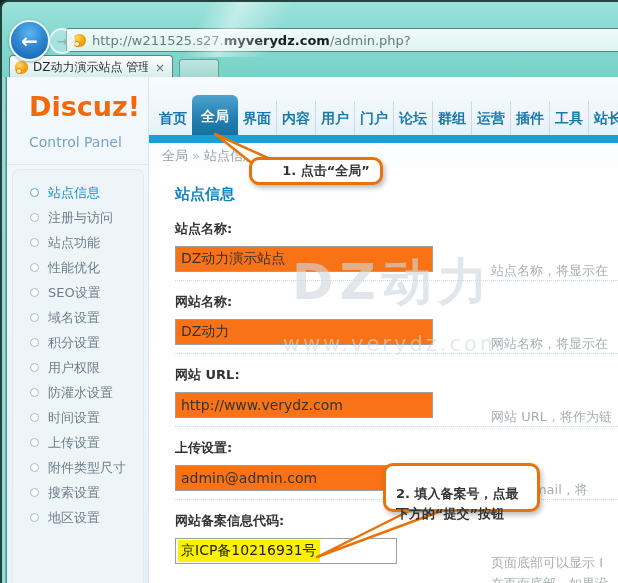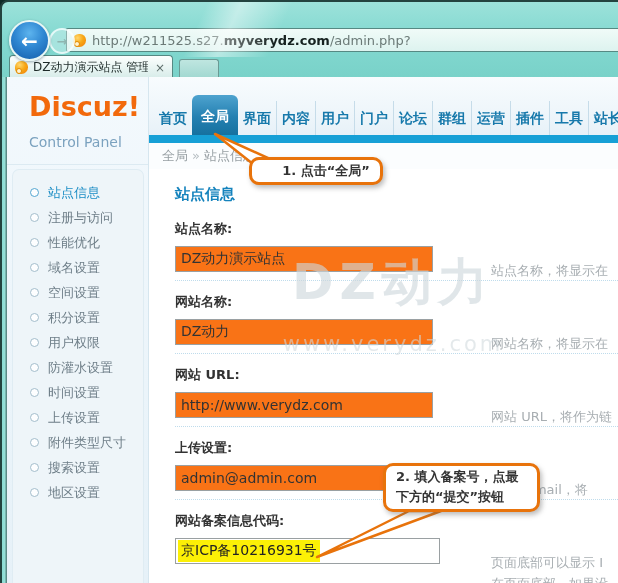--- a/index.html
+++ b/index.html
@@ -105,40 +105,40 @@
   .content{flex:1;position:relative;padding:16px 0 0 26px;background:#fff;}
   .page-title{font-size:15px;font-weight:bold;color:#1583bd;margin-bottom:16px;}
   .field-row{position:relative;}
   .f-label{font-size:13px;font-weight:bold;color:#333;margin-top:12px;height:18px;line-height:18px;}
   .f-input{
     display:block;width:258px;height:26px;box-sizing:border-box;margin-top:8px;
     border:1px solid #9aa0a2;background:#f97316;font-family:"DejaVu Sans","Liberation Sans",sans-serif;
     font-size:14px;color:#333;padding:2px 5px;border-radius:0;
   }
   .f-input-box{
-    width:265px;height:26px;box-sizing:border-box;margin-top:8px;border:1px solid #9aa0a2;
+    width:222px;height:26px;box-sizing:border-box;margin-top:8px;border:1px solid #9aa0a2;
     background:#fff;display:flex;align-items:center;padding:0 2px;
   }
   .hl-text{background:#fcf006;font-size:14px;color:#222;padding:2px 3px;white-space:nowrap;}
   .dotted{border-bottom:1px dotted #bfdcec;margin-top:8px;height:0;}
   .f-hint{position:absolute;left:316px;top:42px;font-size:13px;color:#a8aeb2;white-space:nowrap;z-index:1;}
   .f-hint.shifted{left:346px;}
   .f-hint.two-line{line-height:21px;top:40px;}
   
   .watermark{position:absolute;left:64px;top:80px;width:360px;text-align:center;z-index:5;pointer-events:none;}
   .wm-1{font-size:50px;font-weight:bold;letter-spacing:6px;color:rgba(205,214,219,.62);}
   .wm-2{font-size:21px;letter-spacing:3px;color:rgba(208,217,221,.58);margin-top:16px;}
   
   .callout-bubble{
     position:absolute;background:#fff;border:3px solid #e8730b;border-radius:10px;
     box-shadow:2px 3px 5px rgba(90,90,90,.4);z-index:11;
     font-size:13px;font-weight:bold;color:#333;box-sizing:border-box;padding-left:20px;
   }
   .c1{left:100px;top:80px;width:134px;height:28px;line-height:22px;text-align:center;}
-  .c2{left:234px;top:386px;width:157px;height:49px;padding:1px 10px;line-height:20px;}
+  .c2{left:234px;top:386px;width:157px;height:49px;padding:18px 10px;line-height:20px;}
   .callout-tail{position:absolute;z-index:10;}
   .t1{left:58px;top:53px;}
   .t2{left:160px;top:428px;}
 </style>
 </head>
 <body>
 
 <div class="chrome">
   <div class="nav-btn btn-back">
     <span>←</span>
@@ -170,29 +170,33 @@
       <div class="side-item active">
           <span class="side-bullet"></span>
           <span class="side-label">站点信息</span>
         </div>
       <div class="side-item">
           <span class="side-bullet"></span>
           <span class="side-label">注册与访问</span>
         </div>
       <div class="side-item">
           <span class="side-bullet"></span>
+          <span class="side-label">站点功能</span>
+        </div>
+      <div class="side-item">
+          <span class="side-bullet"></span>
           <span class="side-label">性能优化</span>
         </div>
       <div class="side-item">
           <span class="side-bullet"></span>
+          <span class="side-label">SEO设置</span>
+        </div>
+      <div class="side-item">
+          <span class="side-bullet"></span>
           <span class="side-label">域名设置</span>
-        </div>
-      <div class="side-item">
-          <span class="side-bullet"></span>
-          <span class="side-label">空间设置</span>
         </div>
       <div class="side-item">
           <span class="side-bullet"></span>
           <span class="side-label">积分设置</span>
         </div>
       <div class="side-item">
           <span class="side-bullet"></span>
           <span class="side-label">用户权限</span>
         </div>
       <div class="side-item">

